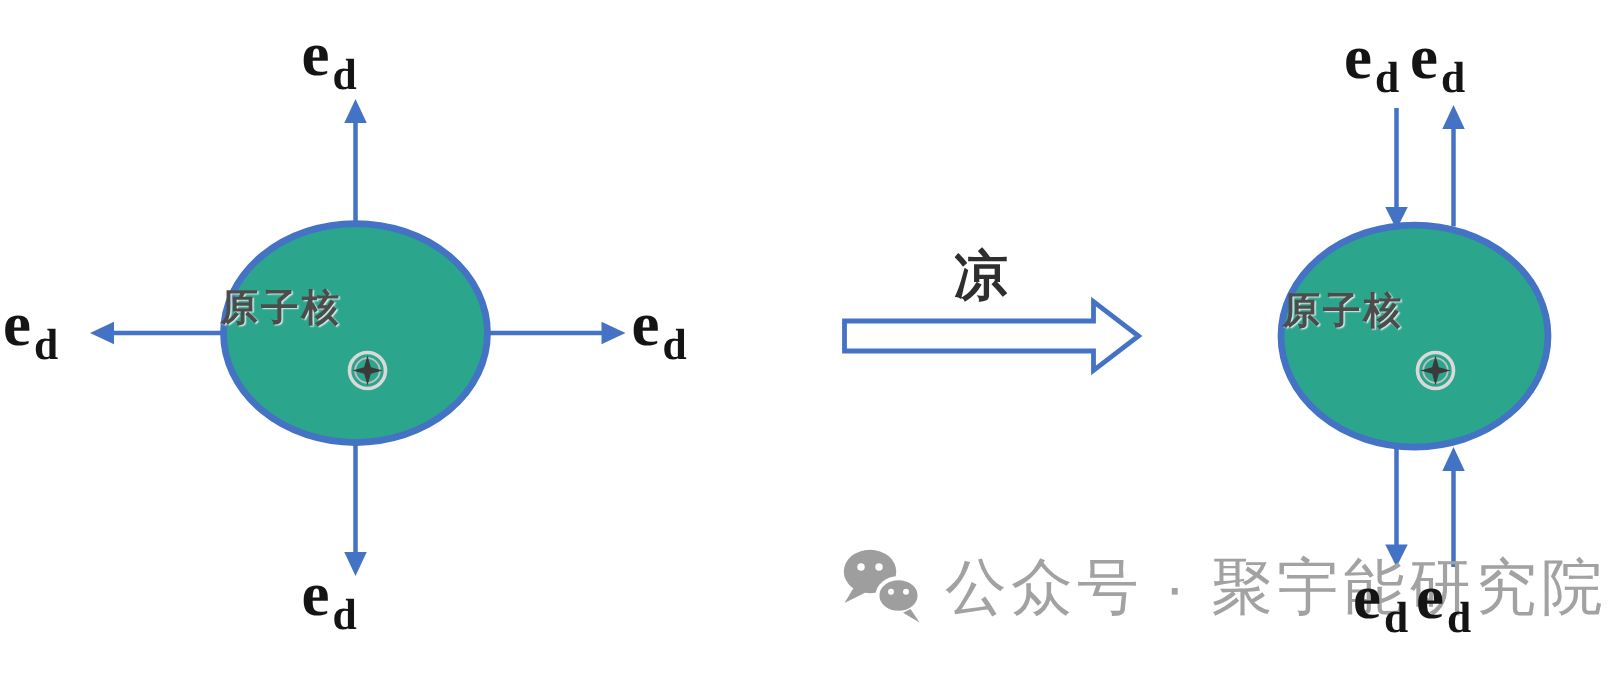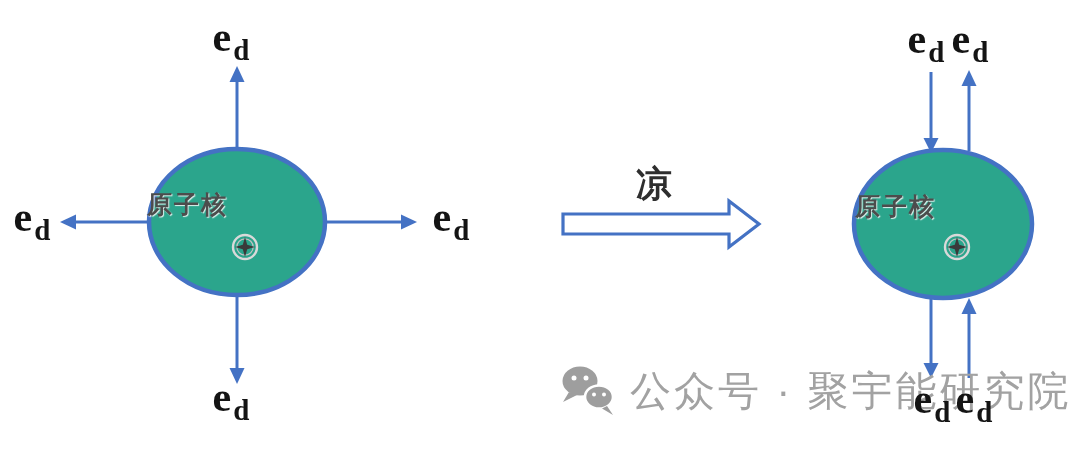--- a/index.html
+++ b/index.html
@@ -5,21 +5,21 @@
   html,body { margin:0; padding:0; background:#ffffff; }
   .canvas {
     position:relative; width:1080px; height:450px; background:#ffffff;
     font-family:"Liberation Sans", sans-serif; overflow:hidden;
   }
   .svg-layer { position:absolute; left:0; top:0; width:1080px; height:450px; }
 
   
   .ed {
     position:absolute; width:60px; height:62px; line-height:1;
-    text-align:center; color:#141414; font-family:"Liberation Serif", serif;
+    text-align:left; color:#141414; font-family:"Liberation Serif", serif;
     font-weight:bold; z-index:5;
   }
   .ed .e { font-size:42px; }
   .ed .sub { font-size:29px; position:relative; top:9px; margin-left:2px; }
 
   
   .nucleus-label {
     position:absolute; width:180px; 
     font-size:25px; font-weight:bold; letter-spacing:2px;
     color:#4c4c4c; text-shadow:1px 1px 1px rgba(255,255,255,0.85);

